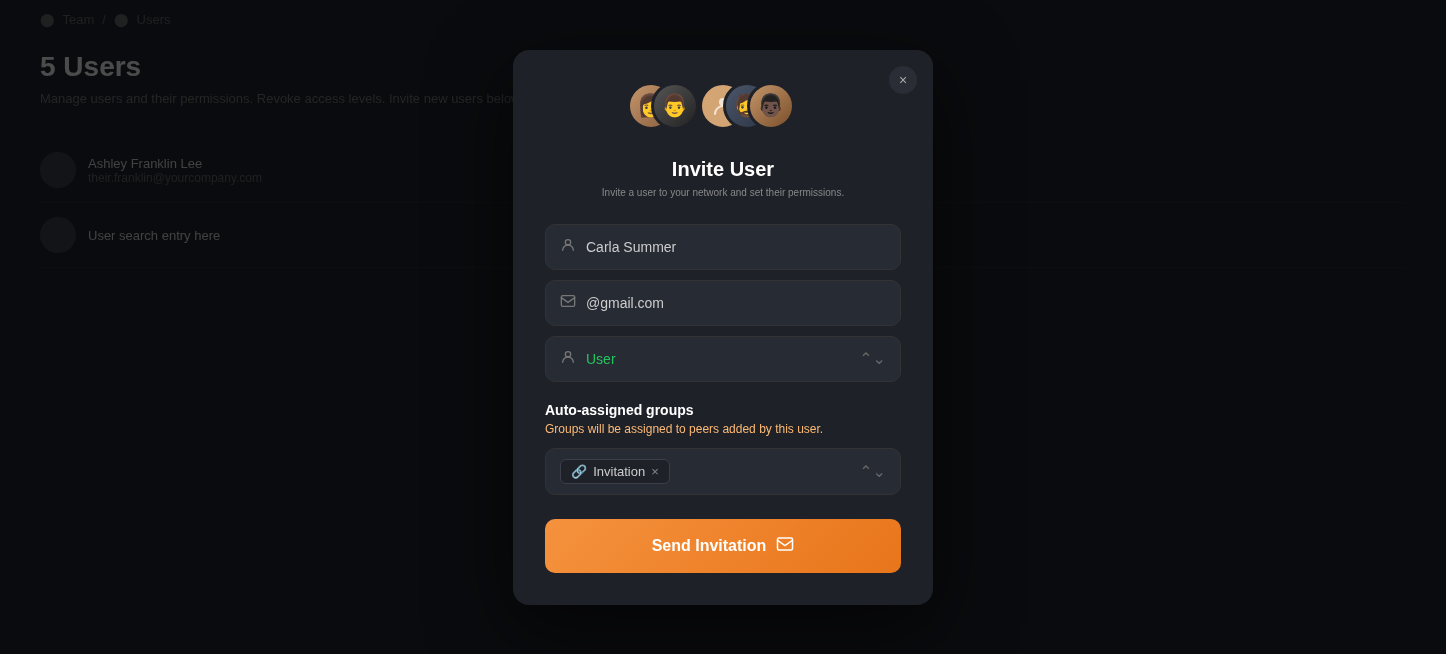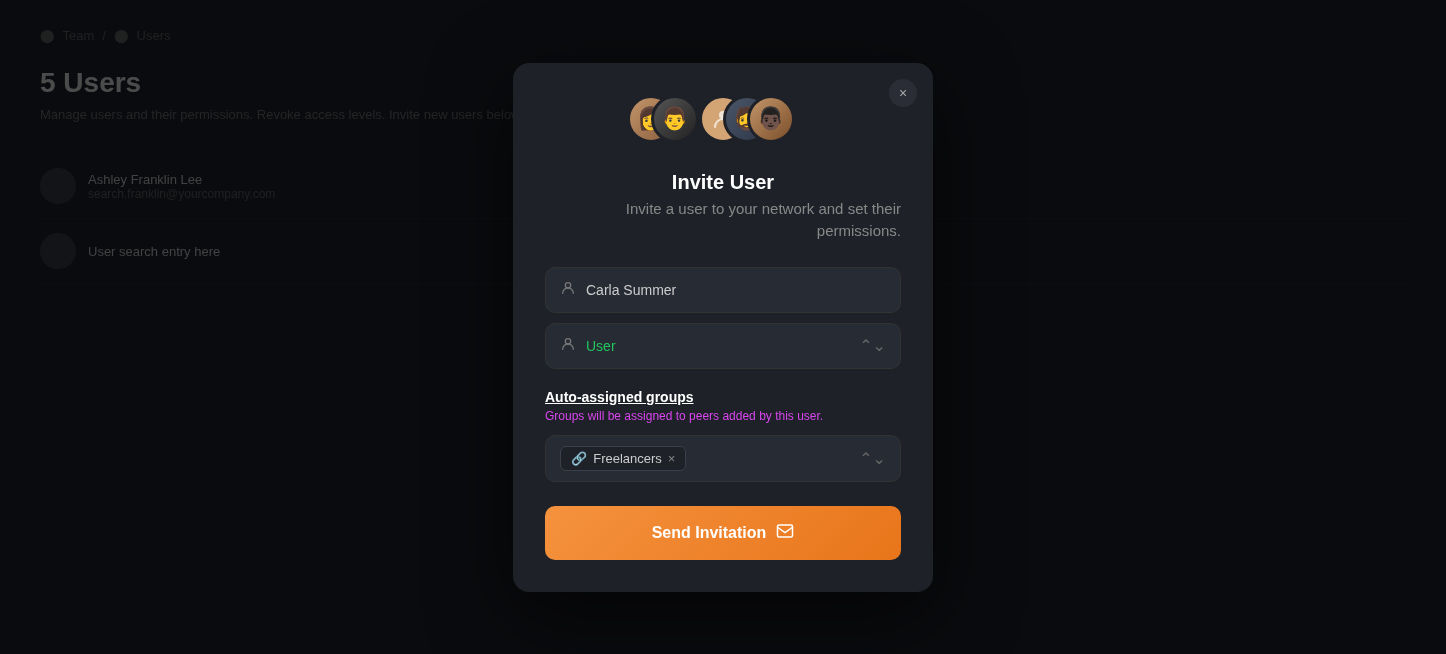--- a/index.html
+++ b/index.html
@@ -12,21 +12,21 @@
       overflow: hidden;
       position: relative;
     }
 
     
     .bg-content {
       position: absolute;
       inset: 0;
       background-color: #1a1d23;
       opacity: 0.7;
-      padding: 28px 40px;
+      padding: 12px 40px;
     }
 
     .bg-breadcrumb {
       display: flex;
       align-items: center;
       gap: 8px;
       color: #666;
       font-size: 13px;
       margin-bottom: 24px;
     }
@@ -126,23 +126,23 @@
     
     .modal-title {
       text-align: center;
       color: #fff;
       font-size: 20px;
       font-weight: 600;
       margin-bottom: 4px;
     }
 
     .modal-subtitle {
-      text-align: right;
+      text-align: center;
       color: #888;
-      font-size: 15px;
+      font-size: 10px;
       line-height: 1.5;
       margin-bottom: 24px;
     }
 
     
     .field-group {
       display: flex;
       flex-direction: column;
       gap: 10px;
       margin-bottom: 20px;
@@ -194,25 +194,24 @@
       color: #666;
       font-size: 16px;
     }
 
     
     .section-title {
       color: #fff;
       font-size: 14px;
       font-weight: 600;
       margin-bottom: 4px;
-      text-decoration: underline;
     }
 
     .section-desc {
-      color: #d946ef;
+      color: #fdba74;
       font-size: 12px;
       margin-bottom: 12px;
     }
 
     .groups-field {
       display: flex;
       align-items: center;
       background: #272b34;
       border: 1px solid #333;
       border-radius: 10px;
@@ -307,21 +306,21 @@
     <span>⬤</span>
     <span>Users</span>
   </div>
   <div class="bg-page-title">5 Users</div>
   <div class="bg-page-desc">Manage users and their permissions. Revoke access levels. Invite new users below (Admin) for any recommendations.</div>
   <div class="bg-users-section">
     <div class="bg-user-row">
       <div class="bg-avatar-sm"></div>
       <div class="bg-user-info">
         <div class="bg-user-name">Ashley Franklin Lee</div>
-        <div class="bg-user-email">search.franklin@yourcompany.com</div>
+        <div class="bg-user-email">their.franklin@yourcompany.com</div>
       </div>
     </div>
     <div class="bg-user-row">
       <div class="bg-avatar-sm"></div>
       <div class="bg-user-info">
         <div class="bg-user-name">User search entry here</div>
       </div>
     </div>
   </div>
 </div>
@@ -361,20 +360,29 @@
       <div class="field">
         <span class="field-icon">
           <svg width="16" height="16" viewBox="0 0 24 24" fill="none" stroke="#777" stroke-width="2" stroke-linecap="round">
             <circle cx="12" cy="8" r="4"></circle>
             <path d="M4 20c0-4.418 3.582-8 8-8s8 3.582 8 8"></path>
           </svg>
         </span>
         <input type="text" value="Carla Summer" placeholder="Carla Summer" style="">
       </div>
 
+      <div class="field">
+        <span class="field-icon">
+          <svg width="16" height="16" viewBox="0 0 24 24" fill="none" stroke="#777" stroke-width="2" stroke-linecap="round">
+            <rect x="2" y="4" width="20" height="16" rx="2"></rect>
+            <path d="M2 7l10 7 10-7"></path>
+          </svg>
+        </span>
+        <input type="email" value="@gmail.com" placeholder="@gmail.com" style="">
+      </div>
 
       <div class="field">
         <span class="field-icon">
           <svg width="16" height="16" viewBox="0 0 24 24" fill="none" stroke="#777" stroke-width="2" stroke-linecap="round">
             <circle cx="12" cy="8" r="4"></circle>
             <path d="M4 20c0-4.418 3.582-8 8-8s8 3.582 8 8"></path>
           </svg>
         </span>
         <select>
           <option value="user" selected="">User</option>
@@ -386,21 +394,21 @@
 
     </div>
 
     <div>
       <div class="section-title">Auto-assigned groups</div>
       <div class="section-desc">Groups will be assigned to peers added by this user.</div>
 
       <div class="groups-field">
         <div class="group-tag">
           <span class="tag-icon">🔗</span>
-          <span>Freelancers</span>
+          <span>Invitation</span>
           <span class="tag-remove">×</span>
         </div>
         <span class="field-chevron">⌃⌄</span>
       </div>
     </div>
 
     <button class="send-button">
       <span>Send Invitation</span>
       <span class="send-icon">
         <svg width="18" height="18" viewBox="0 0 24 24" fill="none" stroke="white" stroke-width="2" stroke-linecap="round">

